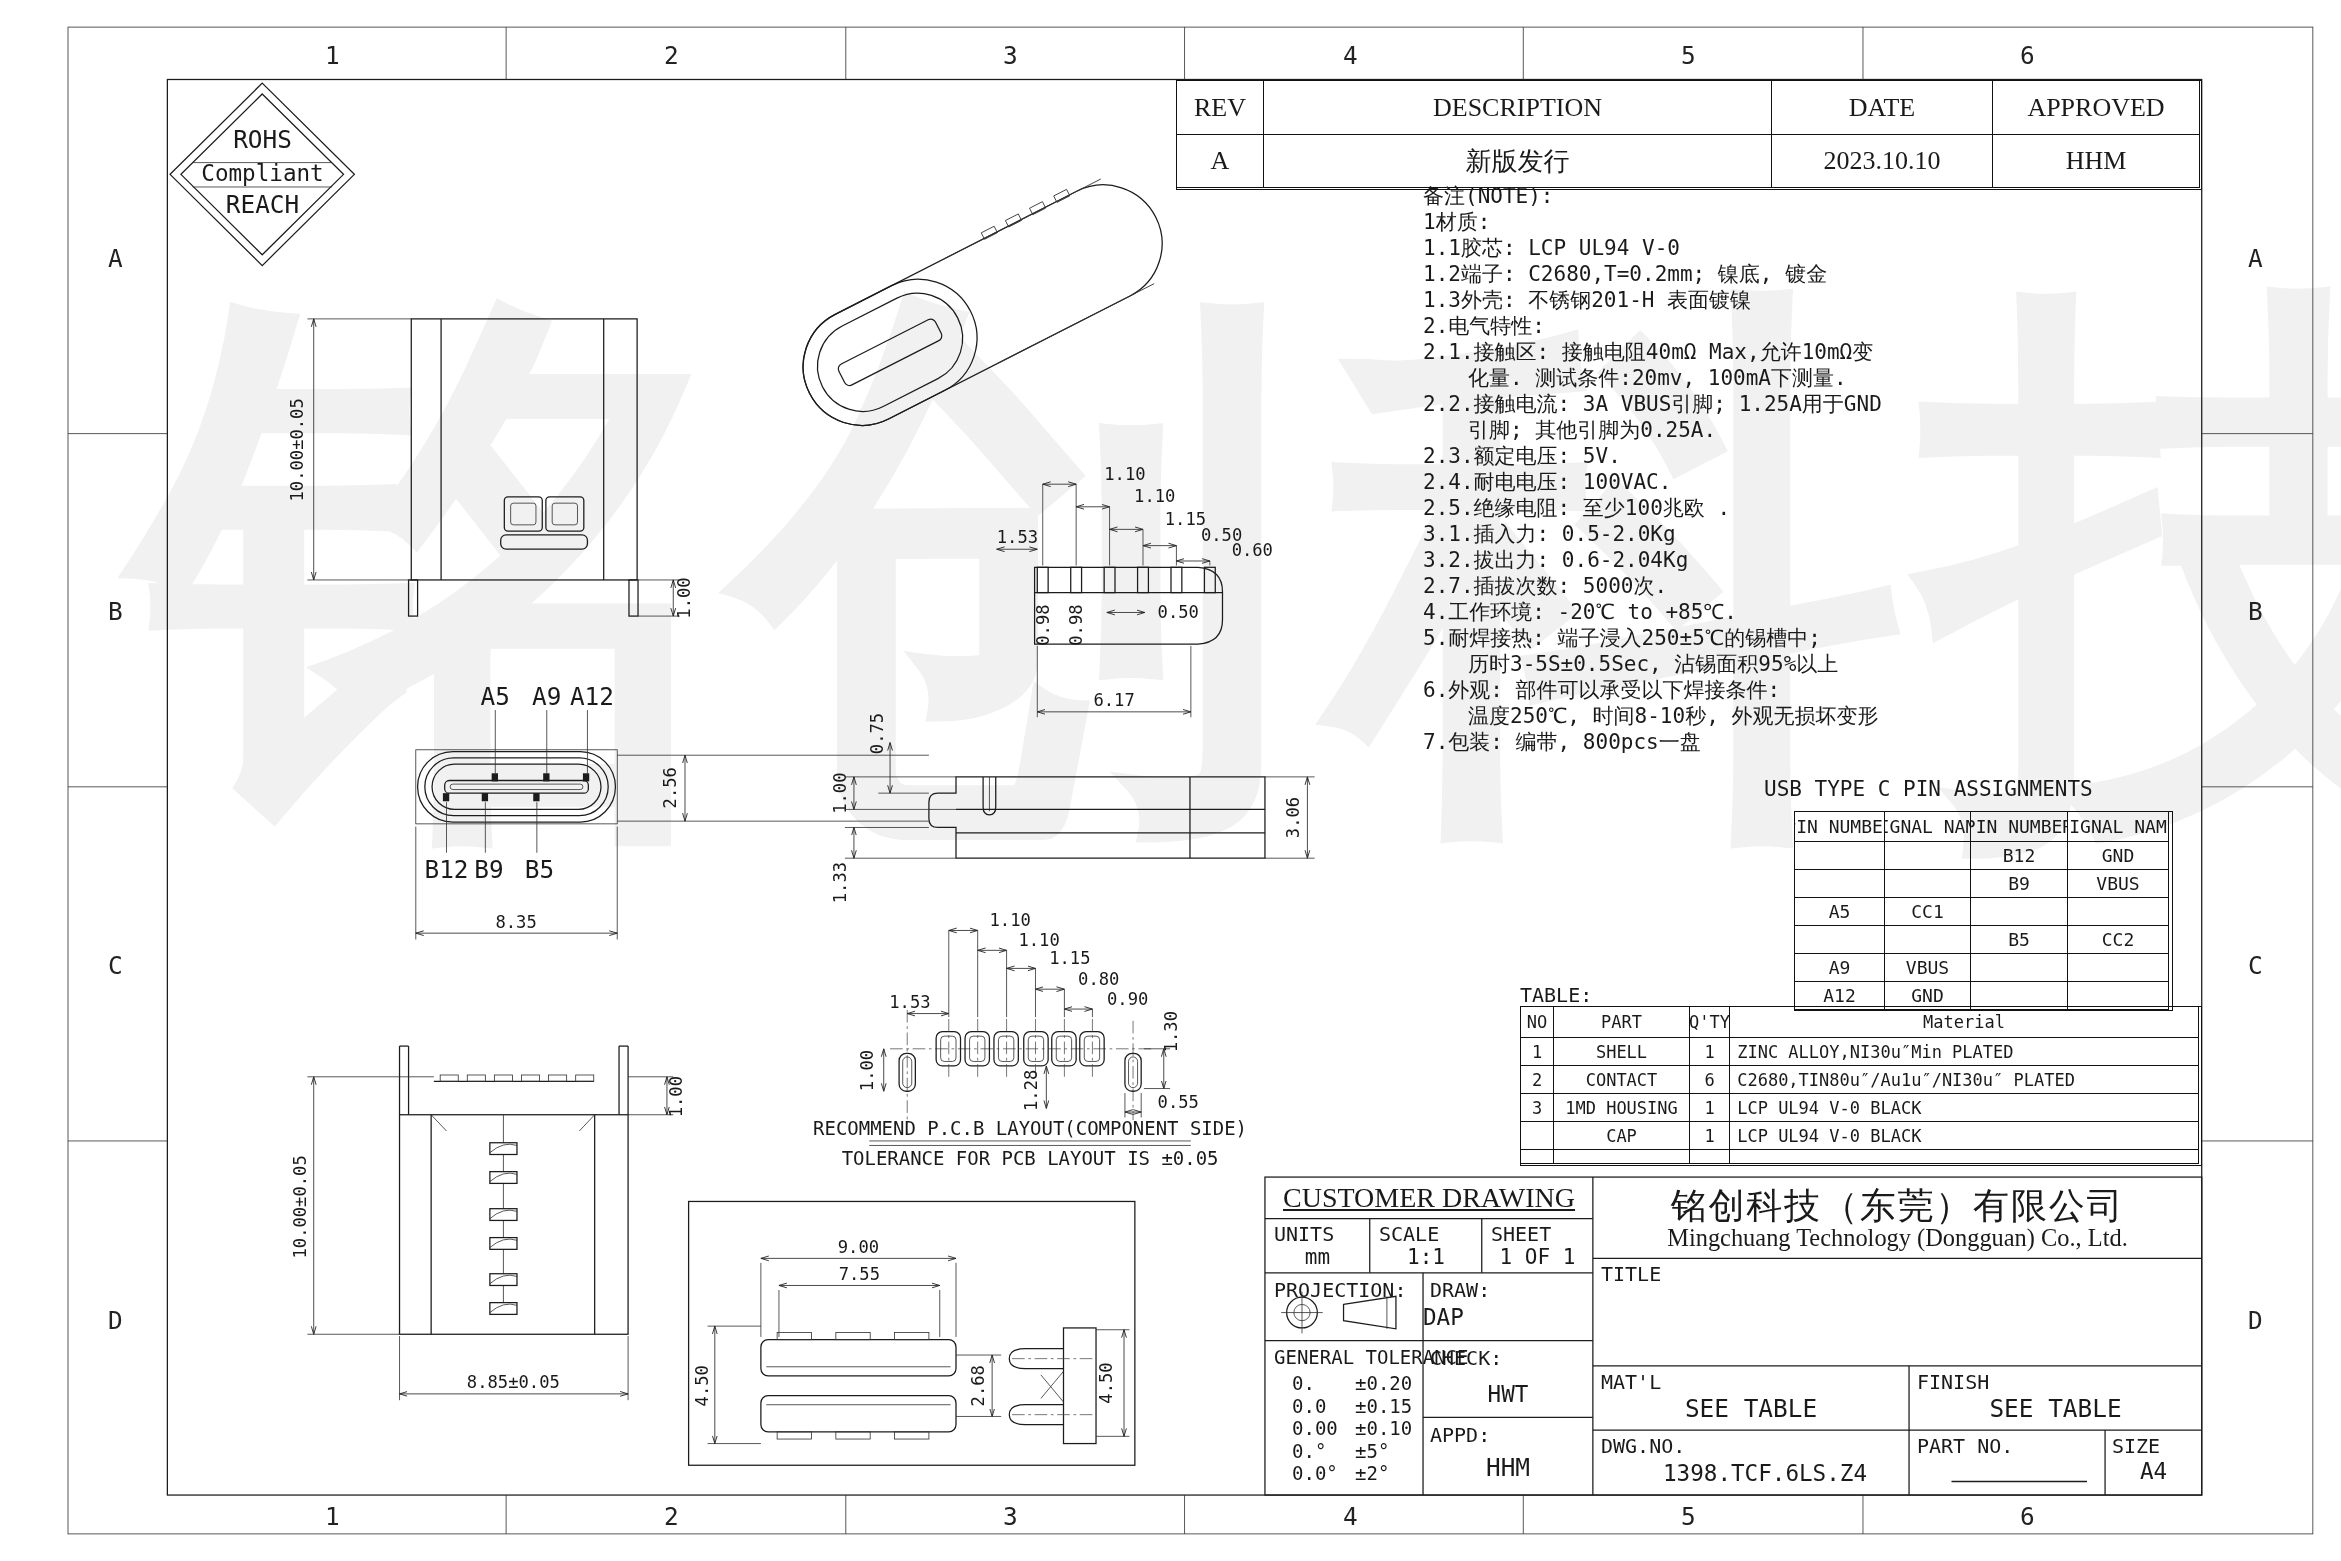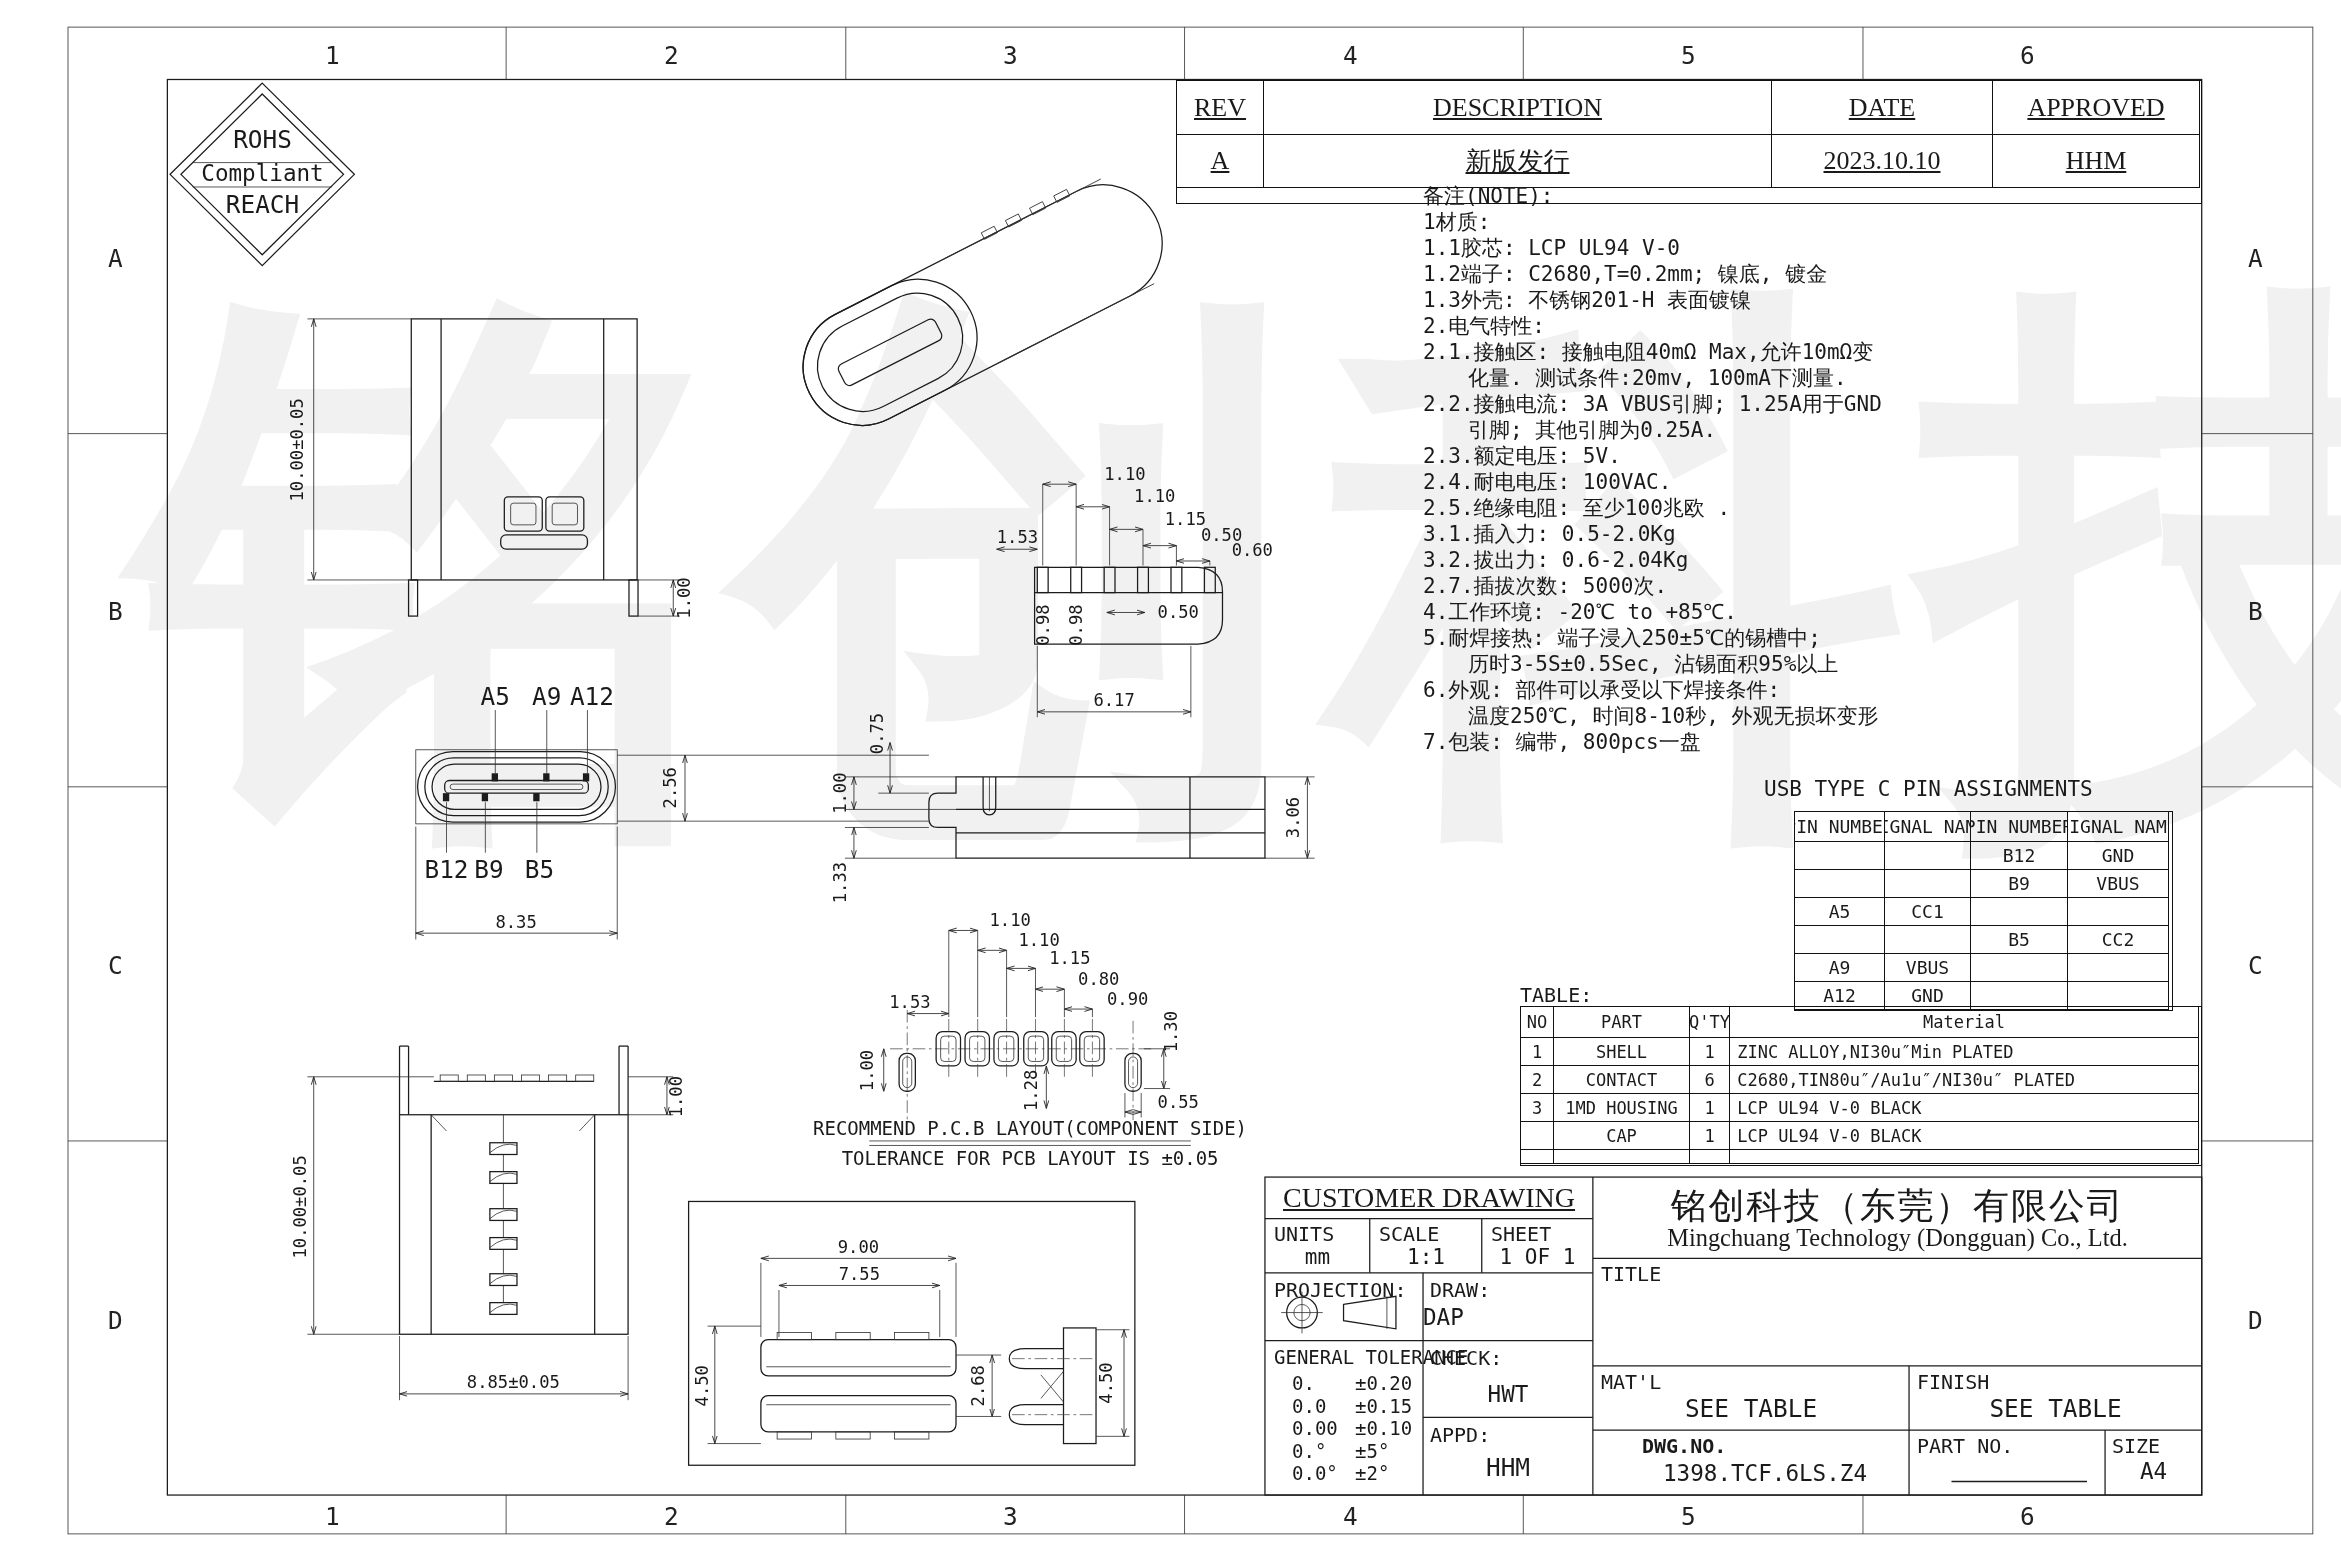--- a/index.html
+++ b/index.html
@@ -427,22 +427,22 @@
   <div class="zone" style="left:108px;top:1306px;">D</div>
   <div class="zone" style="left:2248px;top:244px;">A</div>
   <div class="zone" style="left:2248px;top:597px;">B</div>
   <div class="zone" style="left:2248px;top:951px;">C</div>
   <div class="zone" style="left:2248px;top:1306px;">D</div>
 
   <div class="abs txt mono" style="left:172px;top:125px;width:181px;text-align:center;font-size:24.4px;">ROHS</div>
   <div class="abs txt mono" style="left:172px;top:160px;width:181px;text-align:center;font-size:22.6px;">Compliant</div>
   <div class="abs txt mono" style="left:172px;top:190px;width:181px;text-align:center;font-size:24.4px;">REACH</div>
 
-  <div class="gtab ser" style="left:1176px;top:80px;width:1026px;height:124px;position:absolute;
-        grid-template-columns:87px 508px 221px 207px;grid-template-rows:54px 53px;font-size:26px;text-decoration:underline;">
+  <div class="gtab ser" style="left:1176px;top:80px;width:1026px;height:110px;position:absolute;
+        grid-template-columns:87px 508px 221px 207px;grid-template-rows:54px 53px;font-size:26px;">
     <div class="gc">REV</div>
     <div class="gc">DESCRIPTION</div>
     <div class="gc">DATE</div>
     <div class="gc">APPROVED</div>
     <div class="gc">A</div>
     <div class="gc">新版发行</div>
     <div class="gc">2023.10.10</div>
     <div class="gc">HHM</div>
   </div>
 
@@ -575,20 +575,20 @@
   <div class="abs txt mono lbl" style="left:1430px;top:1423px;">APPD:</div>
   <div class="abs txt mono" style="left:1423px;top:1453px;width:170px;text-align:center;font-size:24.4px;">HHM</div>
 
   <div class="abs txt big-cn" style="left:1593px;top:1182px;width:609px;text-align:center;">铭创科技（东莞）有限公司</div>
   <div class="abs txt ser" style="left:1593px;top:1224px;width:609px;text-align:center;font-size:24.4px;">Mingchuang Technology (Dongguan) Co., Ltd.</div>
   <div class="abs txt mono lbl" style="left:1601px;top:1262px;">TITLE</div>
   <div class="abs txt mono lbl" style="left:1601px;top:1370px;">MAT'L</div>
   <div class="abs txt mono" style="left:1593px;top:1394px;width:316px;text-align:center;font-size:24.4px;">SEE TABLE</div>
   <div class="abs txt mono lbl" style="left:1917px;top:1370px;">FINISH</div>
   <div class="abs txt mono" style="left:1909px;top:1394px;width:293px;text-align:center;font-size:24.4px;">SEE TABLE</div>
-  <div class="abs txt mono lbl" style="left:1642px;top:1434px;font-weight:bold;">DWG.NO.</div>
+  <div class="abs txt mono lbl" style="left:1601px;top:1434px;">DWG.NO.</div>
   <div class="abs txt mono" style="left:1593px;top:1460px;width:344px;text-align:center;font-size:22.6px;">1398.TCF.6LS.Z4</div>
   <div class="abs txt mono lbl" style="left:1917px;top:1434px;">PART NO.</div>
   <div class="abs txt mono lbl" style="left:2112px;top:1434px;">SIZE</div>
   <div class="abs txt mono" style="left:2105px;top:1458px;width:97px;text-align:center;font-size:22.6px;">A4</div>
 
 </div>
 
 
 </body></html>

